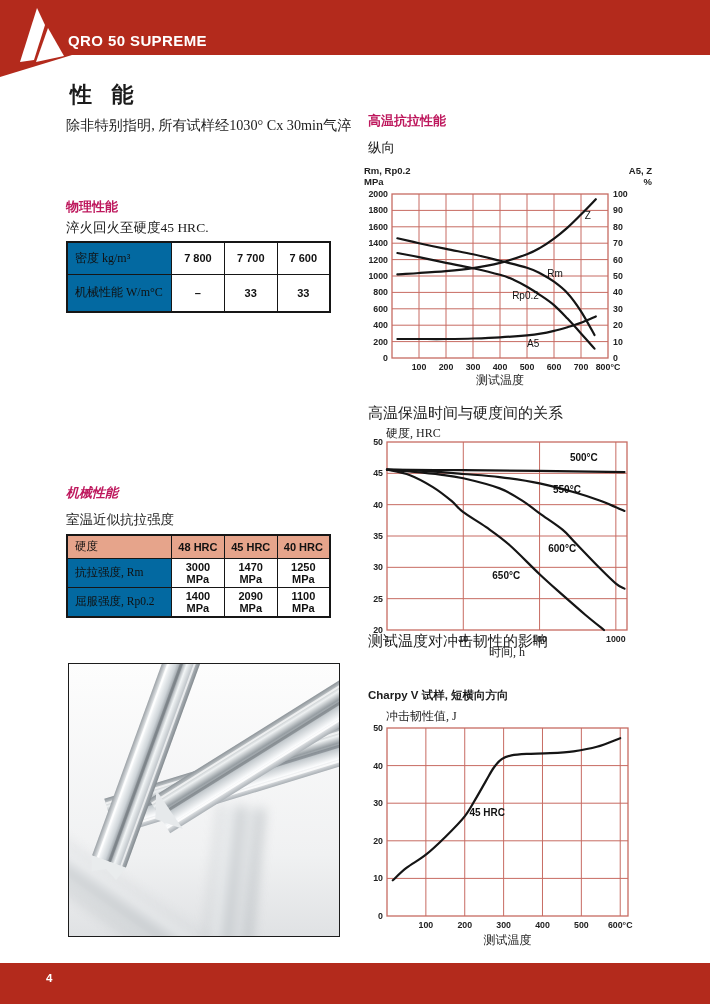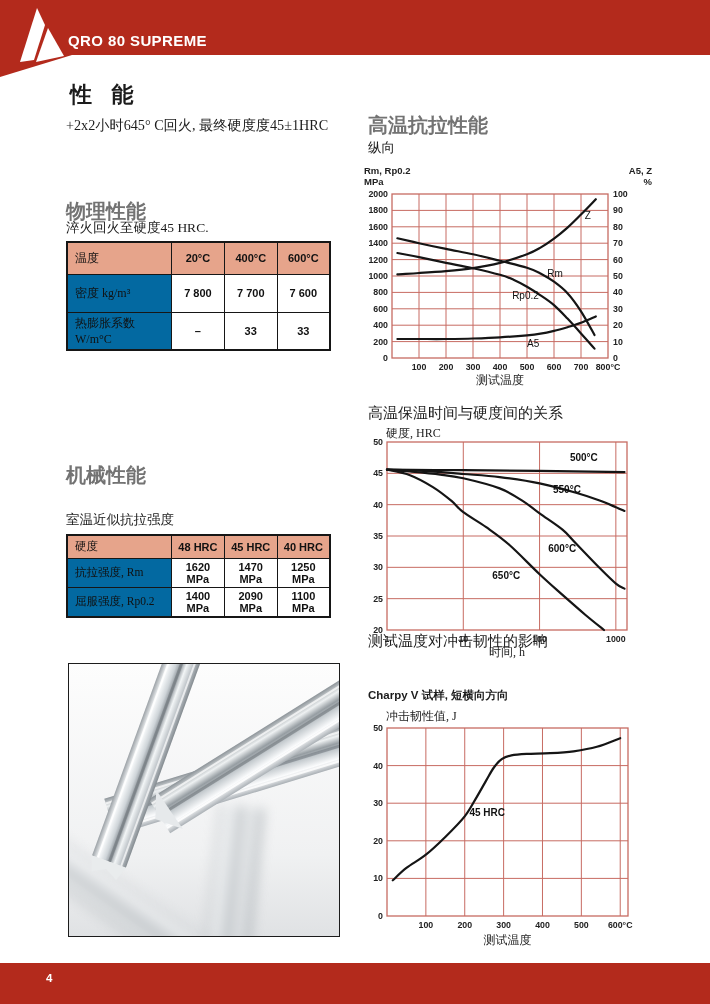--- a/index.html
+++ b/index.html
@@ -10,25 +10,25 @@
   #header-bar{top:0;left:0;width:710px;height:55px;background:#b32a1c;}
   #header-wedge{top:55px;left:0;width:0;height:0;border-top:22px solid #b32a1c;border-right:72px solid transparent;}
   #brand-title{left:68px;top:32px;font-family:"Liberation Sans",sans-serif;font-weight:bold;
                font-size:15px;letter-spacing:.4px;color:#ffffff;}
   #footer-bar{top:963px;left:0;width:710px;height:41px;background:#b32a1c;}
   #page-number{left:46px;top:972px;color:#ffffff;font-family:"Liberation Sans",sans-serif;
                font-weight:bold;font-size:11.5px;}
   
   #page-title{left:70px;top:80px;font-size:22px;font-weight:bold;letter-spacing:7px;}
   #intro{left:66px;top:114px;width:300px;font-size:14.2px;line-height:22.6px;}
-  .sec-heading{font-family:"Liberation Sans",sans-serif;font-weight:bold;font-size:20px;color:#737373;}
+  .sec-heading{font-family:"Liberation Sans",sans-serif;font-weight:bold;font-size:13px;color:#be185d;}
   .sec-sub{font-size:13.5px;}
   #physical-heading{left:66px;top:198px;}
   #physical-sub{left:66px;top:219px;}
-  #mechanical-heading{left:66px;top:462px;}
+  #mechanical-heading{left:66px;top:484px;font-style:italic;}
   #mechanical-sub{left:66px;top:511px;}
   
   table.datatable{border-collapse:collapse;background:#fff;border:2px solid #161616;table-layout:fixed;}
   table.datatable td{border:1.6px solid #161616;text-align:center;vertical-align:middle;
       font-family:"Liberation Sans",sans-serif;font-weight:bold;font-size:11px;color:#111;padding:2px 2px;}
   table.datatable td.rh{background:#0369a1;text-align:left;padding-left:7px;
       font-family:"Liberation Serif",serif;font-weight:normal;font-size:12px;}
   table.datatable tr.hd td{background:#e6a48b;}
   table.datatable td:first-child{width:94px;}
   #physical-table{left:66px;top:241px;width:265px;}
@@ -57,65 +57,59 @@
 </style>
 </head>
 <body>
 
 <div class="abs" id="header-bar"></div>
 <div class="abs" id="header-wedge"></div>
 <svg class="abs" style="left:12px;top:4px;" width="60" height="72" viewBox="0 0 60 72">
   <polygon points="25,4 33,21 22,56 8,58" fill="#ffffff"></polygon>
   <polygon points="36,24 52,52 24,58" fill="#ffffff"></polygon>
 </svg>
-<div class="abs" id="brand-title">QRO 80 SUPREME</div>
+<div class="abs" id="brand-title">QRO 50 SUPREME</div>
 
 <div class="abs" id="page-title">性 能</div>
 <div class="abs" id="intro">
-  <div>+2x2小时645° C回火, 最终硬度度45±1HRC</div>
+  <div>除非特别指明, 所有试样经1030° Cx 30min气淬</div>
 </div>
 
 <div class="abs sec-heading" id="physical-heading">物理性能</div>
 <div class="abs sec-sub" id="physical-sub">淬火回火至硬度45 HRC.</div>
 <table class="abs datatable" id="physical-table">
     <tbody>
-      <tr class="hd">
-        <td class="rh">温度</td>
-        <td>20°C</td>
-        <td>400°C</td>
-        <td>600°C</td>
-      </tr>
       <tr>
         <td class="rh">密度 kg/m³</td>
         <td>7 800</td>
         <td>7 700</td>
         <td>7 600</td>
       </tr>
       <tr>
-        <td class="rh">热膨胀系数 W/m°C</td>
+        <td class="rh">机械性能 W/m°C</td>
         <td>–</td>
         <td>33</td>
         <td>33</td>
       </tr>
     </tbody>
   </table>
 
 <div class="abs sec-heading" id="mechanical-heading">机械性能</div>
 <div class="abs sec-sub" id="mechanical-sub">室温近似抗拉强度</div>
 <table class="abs datatable" id="mechanical-table">
     <tbody>
       <tr class="hd">
         <td class="rh">硬度</td>
         <td>48 HRC</td>
         <td>45 HRC</td>
         <td>40 HRC</td>
       </tr>
       <tr>
         <td class="rh">抗拉强度, Rm</td>
-        <td>1620 MPa</td>
+        <td>3000 MPa</td>
         <td>1470 MPa</td>
         <td>1250 MPa</td>
       </tr>
       <tr>
         <td class="rh">屈服强度, Rp0.2</td>
         <td>1400 MPa</td>
         <td>2090 MPa</td>
         <td>1100 MPa</td>
       </tr>
     </tbody>

